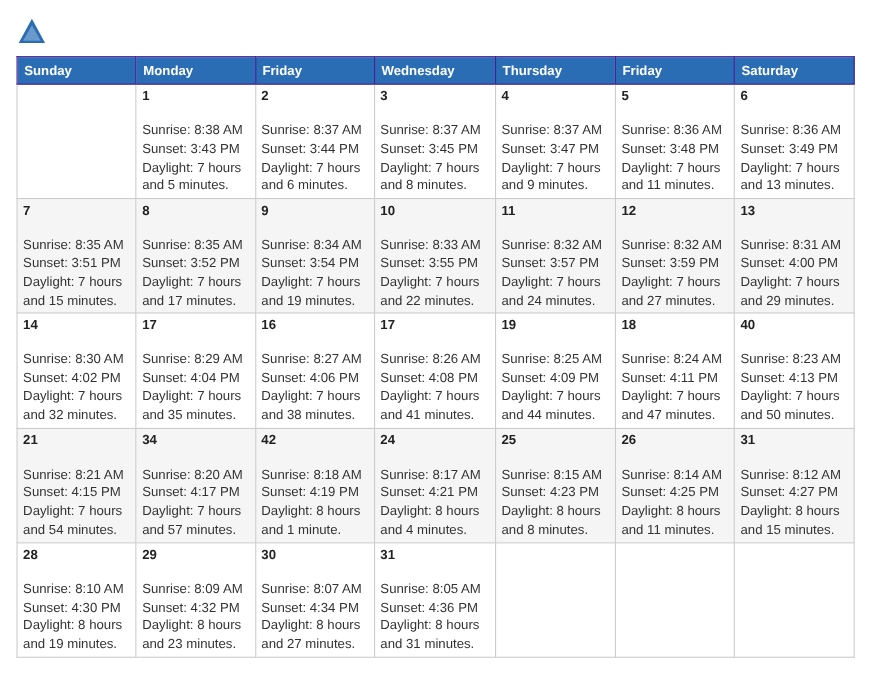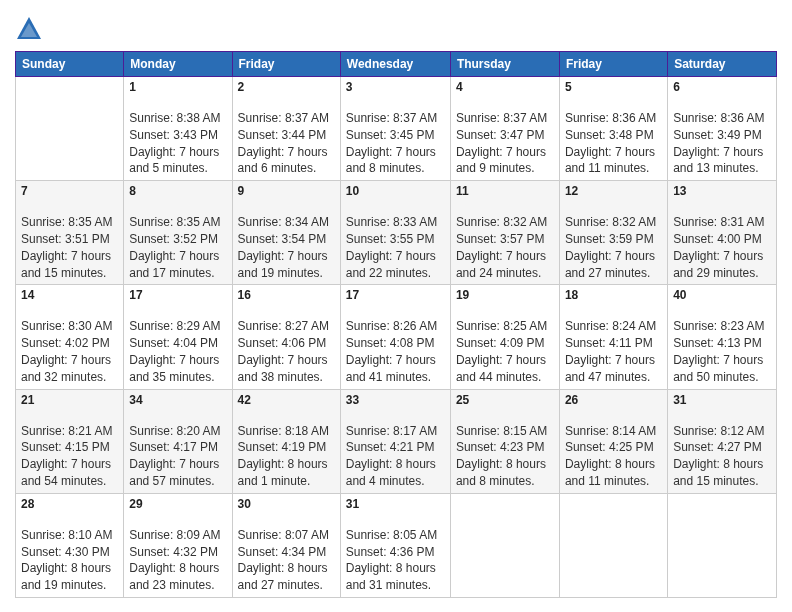--- a/index.html
+++ b/index.html
@@ -228,21 +228,21 @@
           </td>
           <td>
             <span class="day-num">34</span>
             <div class="day-info">Sunrise: 8:20 AM<br>Sunset: 4:17 PM<br>Daylight: 7 hours<br>and 57 minutes.</div>
           </td>
           <td>
             <span class="day-num">42</span>
             <div class="day-info">Sunrise: 8:18 AM<br>Sunset: 4:19 PM<br>Daylight: 8 hours<br>and 1 minute.</div>
           </td>
           <td>
-            <span class="day-num">33</span>
+            <span class="day-num">24</span>
             <div class="day-info">Sunrise: 8:17 AM<br>Sunset: 4:21 PM<br>Daylight: 8 hours<br>and 4 minutes.</div>
           </td>
           <td>
             <span class="day-num">25</span>
             <div class="day-info">Sunrise: 8:15 AM<br>Sunset: 4:23 PM<br>Daylight: 8 hours<br>and 8 minutes.</div>
           </td>
           <td>
             <span class="day-num">26</span>
             <div class="day-info">Sunrise: 8:14 AM<br>Sunset: 4:25 PM<br>Daylight: 8 hours<br>and 11 minutes.</div>
           </td>

